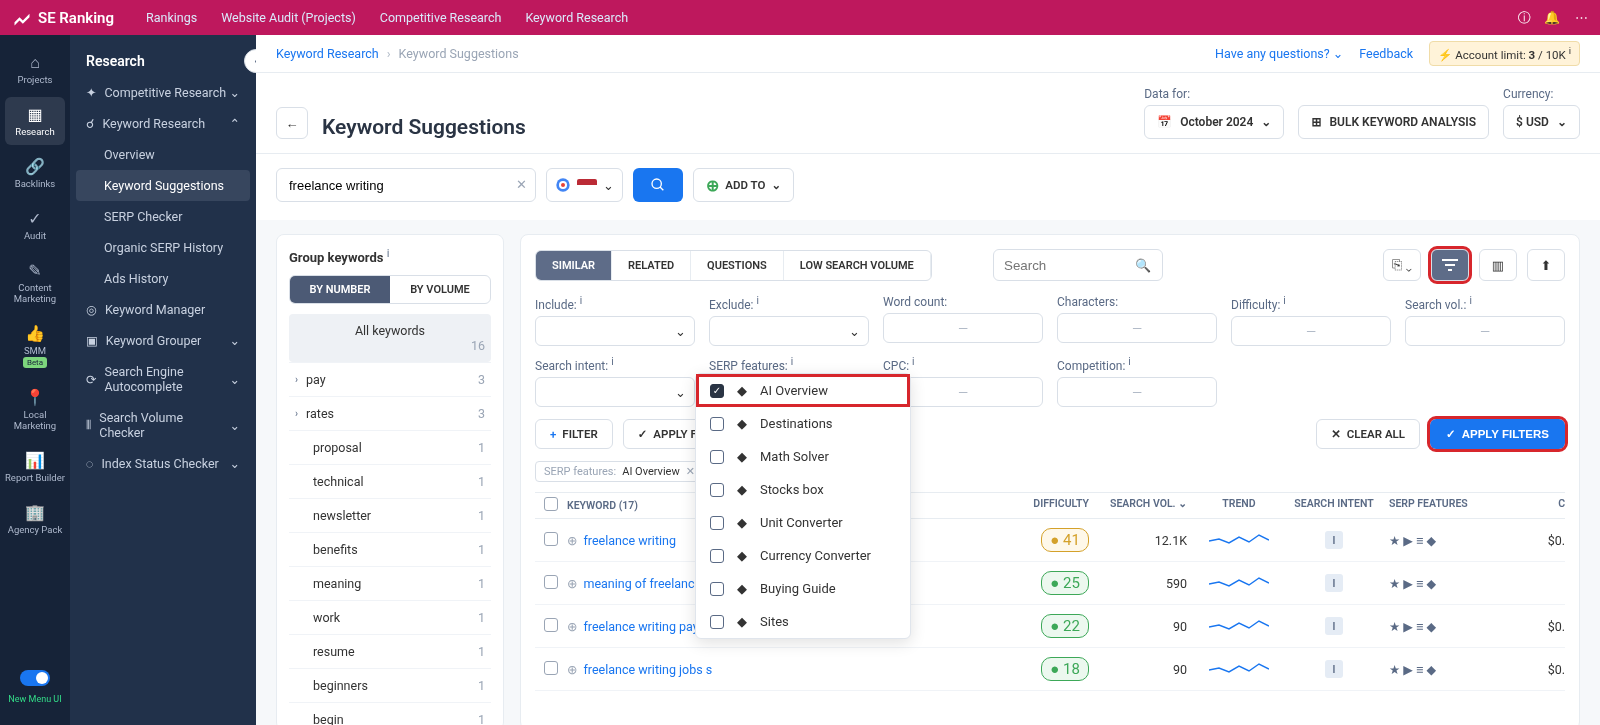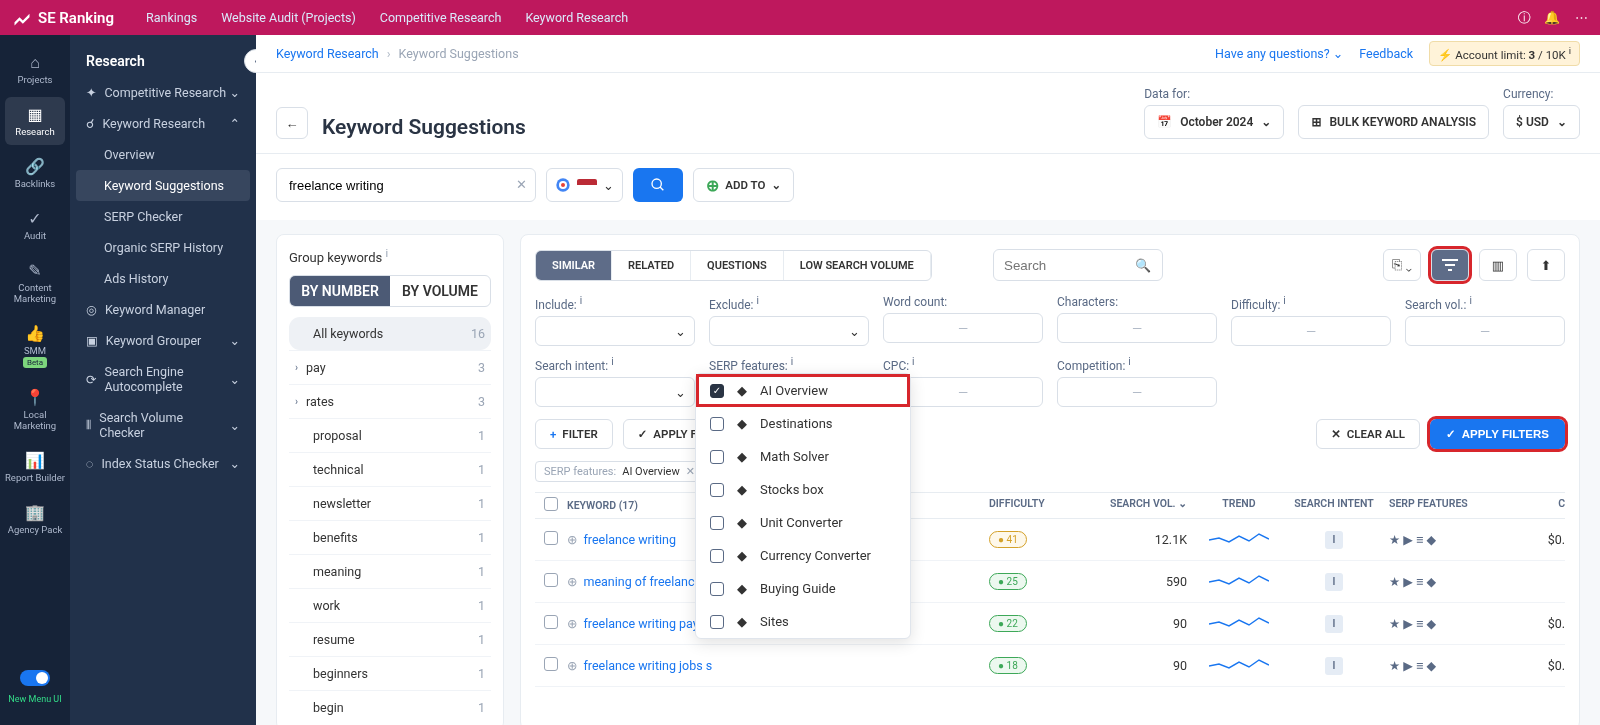--- a/index.html
+++ b/index.html
@@ -42,26 +42,26 @@
 .flag-us { width: 20px; height: 12px; background: linear-gradient(#bb2b36 50%, #fff 50%); border-radius: 2px; display: inline-block; position: relative; }
 .btn-primary { background: #1976f0; color: #fff; border: none; border-radius: 6px; height: 34px; width: 50px; display: flex; align-items: center; justify-content: center; cursor: pointer; }
 .add-to { border: 1px solid #d9dfe7; border-radius: 6px; height: 34px; padding: 0 12px; display: flex; align-items: center; gap: 6px; cursor: pointer; font-size: 11.5px; font-weight: 600; }
 .add-to .plus { color: #3da858; font-size: 16px; }
 .meta-selects { margin-left: auto; display: flex; gap: 14px; align-items: flex-start; }
 .meta-col { display: flex; flex-direction: column; gap: 4px; }
 .meta-col .lbl { font-size: 12px; color: #5a6a85; }
 .meta-btn { border: 1px solid #d9dfe7; border-radius: 6px; height: 34px; padding: 0 12px; display: flex; align-items: center; gap: 8px; cursor: pointer; font-size: 12px; font-weight: 600; background: #fff; }
 .body-row { display: flex; padding: 14px 20px 0; gap: 16px; height: calc(100% - 180px); }
 .group-panel { width: 228px; background: #fff; border: 1px solid #e7ecf1; border-radius: 8px; padding: 12px; overflow-y: auto; }
-.group-panel .ttl { font-weight: 400; font-size: 13px; margin-bottom: 10px; }
+.group-panel .ttl { font-weight: 700; font-size: 13px; margin-bottom: 10px; }
 .seg { display: flex; border: 1px solid #d9dfe7; border-radius: 6px; overflow: hidden; margin-bottom: 10px; }
-.seg .opt { flex: 1; text-align: center; padding: 7px 0; font-size: 14px; font-weight: 600; cursor: pointer; }
+.seg .opt { flex: 1; text-align: center; padding: 7px 0; font-size: 11px; font-weight: 600; cursor: pointer; }
 .seg .opt.active { background: #4c5a75; color: #fff; }
 .kw-item { display: flex; align-items: center; padding: 9px 6px; font-size: 12.5px; cursor: pointer; border-top: 1px solid #f0f3f7; }
-.kw-item.first { background: #eef1f5; border-radius: 11px; border-top: none; }
+.kw-item.first { background: #eef1f5; border-radius: 4px; border-top: none; flex-direction: column; }
 .kw-item .cnt { margin-left: auto; color: #9aa5b5; }
 .kw-item .chev { margin-right: 8px; color: #5a6a85; font-size: 10px; }
 .results-panel { flex: 1; background: #fff; border: 1px solid #e7ecf1; border-radius: 8px; padding: 14px; position: relative; overflow: hidden; }
 .tabs-row { display: flex; align-items: center; gap: 10px; margin-bottom: 14px; }
 .tab-group { display: flex; border: 1px solid #d9dfe7; border-radius: 6px; overflow: hidden; }
 .tab-group .t { padding: 8px 16px; font-size: 11px; font-weight: 600; cursor: pointer; border-right: 1px solid #e7ecf1; }
 .tab-group .t.active { background: #5e6c88; color: #fff; }
 .search-sm { border: 1px solid #d9dfe7; border-radius: 6px; height: 32px; width: 170px; padding: 0 10px; margin-left: auto; display: flex; align-items: center; }
 .search-sm input { border: none; outline: none; width: 100%; }
 .icon-btn { border: 1px solid #d9dfe7; border-radius: 6px; width: 38px; height: 32px; display: flex; align-items: center; justify-content: center; cursor: pointer; background: #fff; }
@@ -84,27 +84,27 @@
 .dd-item .cb { width: 14px; height: 14px; border: 1.5px solid #5a6a85; border-radius: 3px; }
 .dd-item .cb.checked { background: #2a3444; border-color: #2a3444; color: #fff; display: flex; align-items: center; justify-content: center; font-size: 10px; }
 .chip-row { display: flex; gap: 10px; align-items: center; margin-bottom: 10px; }
 .chip { border: 1px solid #d9dfe7; border-radius: 4px; padding: 3px 8px; font-size: 11px; display: flex; gap: 6px; }
 .clear-link { color: #1976f0; font-size: 12px; cursor: pointer; }
 .table-head { display: flex; border-top: 1px solid #e7ecf1; border-bottom: 1px solid #e7ecf1; padding: 4px 0; font-size: 10.5px; font-weight: 600; color: #5a6a85; }
 .table-row { display: flex; border-bottom: 1px solid #f0f3f7; padding: 9px 0; font-size: 12.5px; align-items: center; }
 .c-chk { width: 32px; text-align: center; }
 .c-kw { flex: 1; min-width: 200px; display: flex; align-items: center; gap: 6px; }
 .c-kw a { color: #1976f0; cursor: pointer; }
-.c-diff { width: 100px; text-align: left; }
+.c-diff { width: 100px; text-align: right; }
 .c-vol { width: 110px; text-align: right; padding-right: 12px; }
 .c-trend { width: 80px; text-align: center; }
 .c-intent { width: 110px; text-align: center; }
 .c-feat { width: 120px; }
 .c-cpc { width: 56px; text-align: right; }
-.pill { border: 1px solid currentColor; border-radius: 10px; padding: 2px 8px; font-size: 10px; display: inline-block; }
+.pill { border: 1px solid currentColor; border-radius: 10px; padding: 2px 8px; font-size: 15px; display: inline-block; }
 .pill.y { color: #d4a12a; background: #fef8ea; }
 .pill.g { color: #3da858; background: #ecf8ef; }
 .intent-badge { background: #e5ecf5; color: #5a6a85; width: 18px; height: 18px; border-radius: 3px; display: inline-flex; align-items: center; justify-content: center; font-size: 10px; font-weight: 600; }
 .spark { width: 60px; height: 20px; }
 .chk { width: 14px; height: 14px; border: 1.5px solid #9aa5b5; border-radius: 3px; display: inline-block; }
 .red-box { outline: 3px solid #d7262c; }
 </style>
 </head>
 <body>
 

